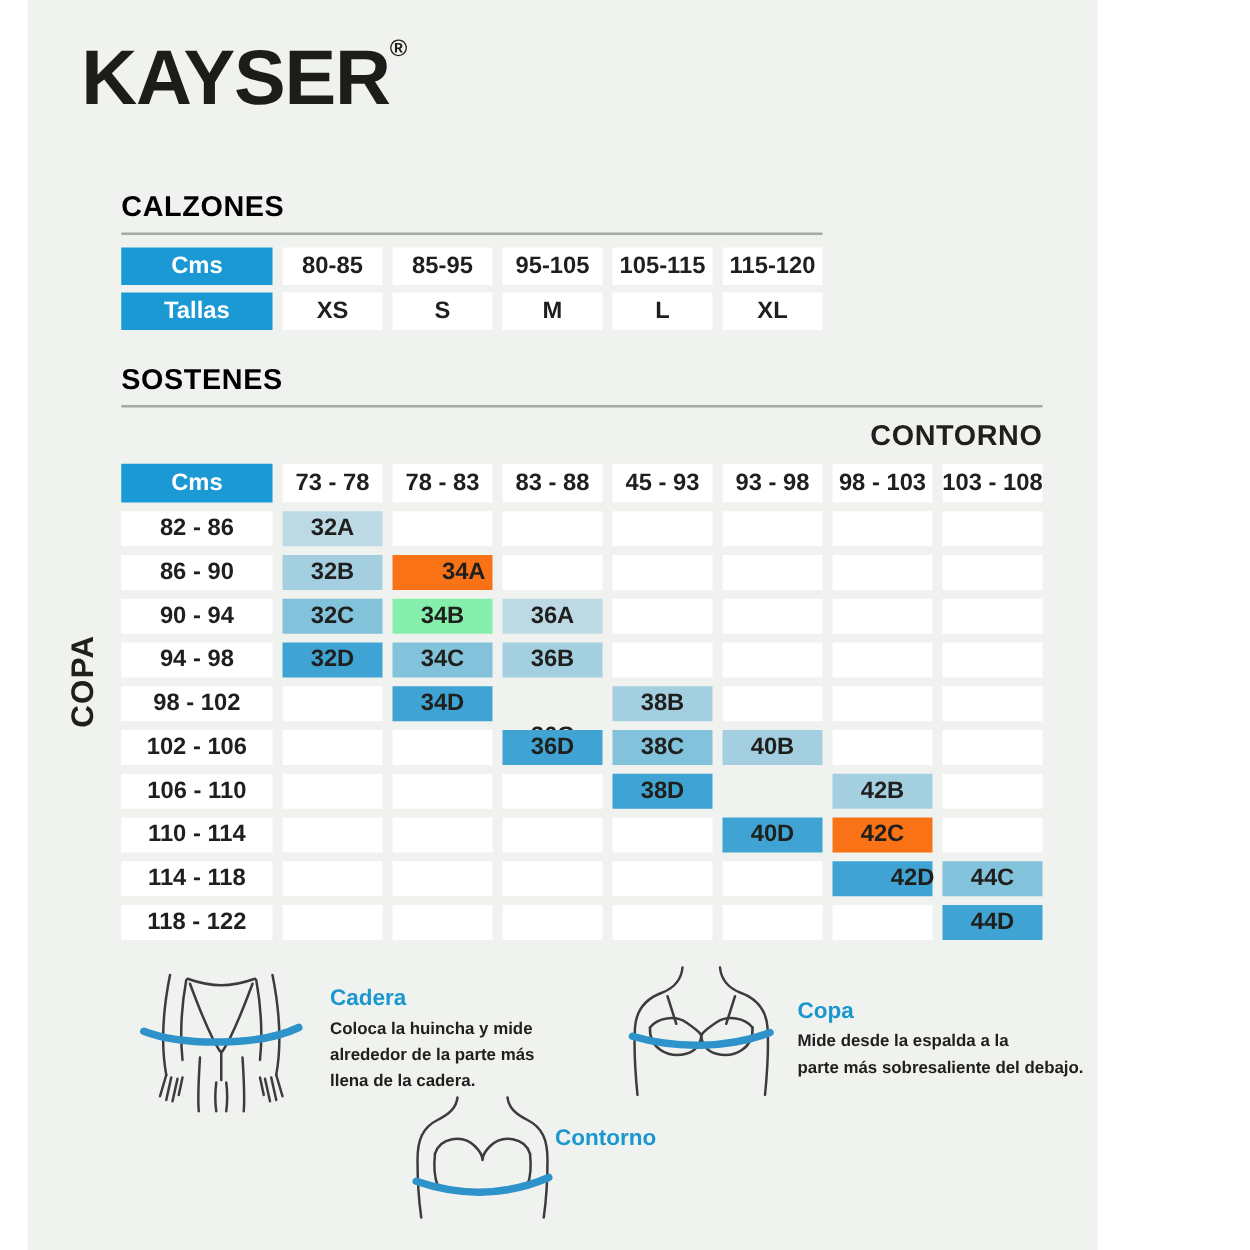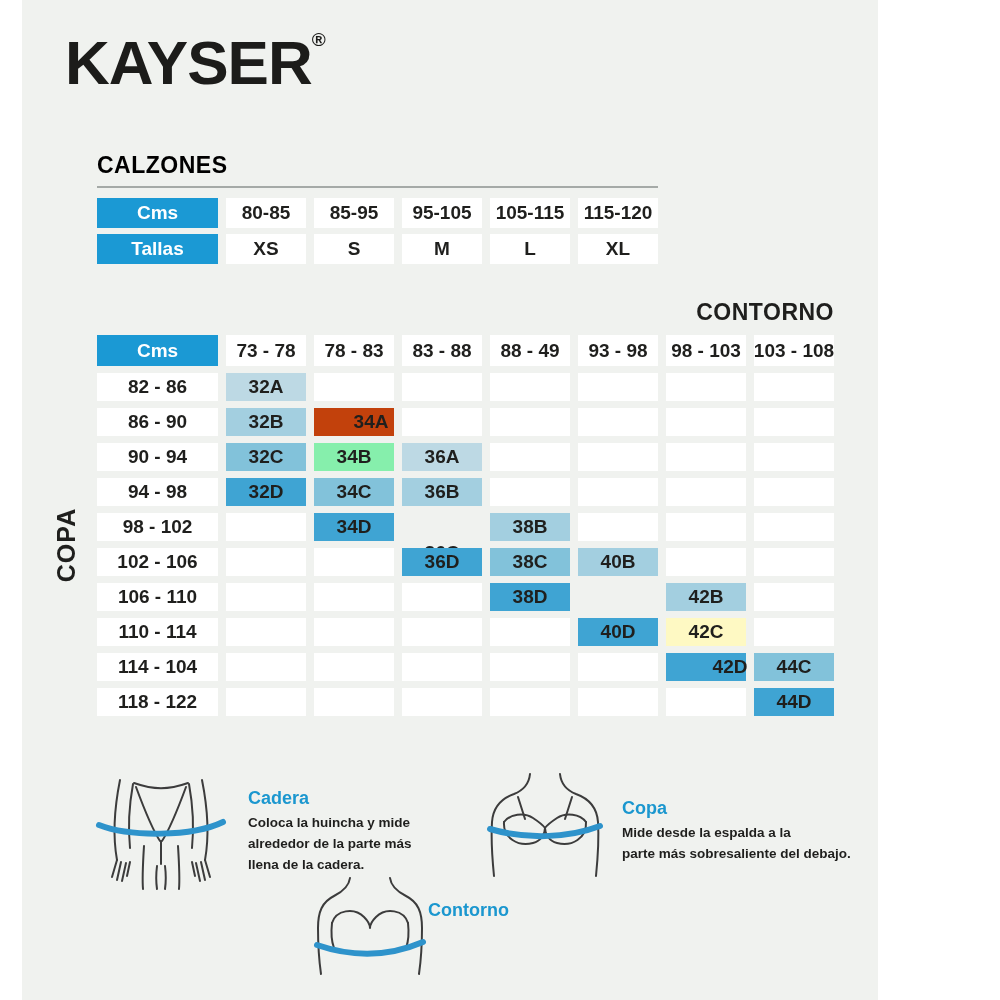--- a/index.html
+++ b/index.html
@@ -59,21 +59,21 @@
   .cell.head{background:var(--blue,#1b99d4);color:#ffffff;}
   .cell.white{background:#ffffff;}
   
   .copa-vert{
     position:absolute;left:-14px;top:530px;width:116px;height:30px;
     transform:rotate(-90deg);transform-origin:center;
     text-align:center;font-size:25px;font-weight:bold;letter-spacing:1px;
     color:#1f1f1d;line-height:30px;
   }
   
-  .measures{position:absolute;left:0;top:770px;width:856px;height:230px;}
+  .measures{position:absolute;left:16px;top:770px;width:856px;height:230px;}
   .measure{position:absolute;}
   .m-fig svg{display:block;}
   .outline{fill:none;stroke:#3c3c3c;stroke-width:2;stroke-linecap:round;stroke-linejoin:round;}
   .band{fill:none;stroke:var(--band,#2e93cb);stroke-width:6;stroke-linecap:round;}
   .mtext{position:absolute;}
   .mlabel{font-size:18px;font-weight:bold;color:var(--label-blue,#1b97cf);margin-bottom:4px;}
   .mdesc{font-size:13.5px;font-weight:bold;line-height:1.55;color:#1f1f1d;white-space:pre-line;}
 </style>
 </head>
 <body>
@@ -97,41 +97,42 @@
           <div class="cell head">Tallas</div>
           <div class="cell white">XS</div>
           <div class="cell white">S</div>
           <div class="cell white">M</div>
           <div class="cell white">L</div>
           <div class="cell white">XL</div>
         </div>
     </section>
 
     <section class="sostenes">
+      <h2 class="sec-title w-sos">SOSTENES</h2>
       <div class="contorno-label">CONTORNO</div>
       <div class="grid sos-grid">
           <div class="cell head">Cms</div>
           <div class="cell white">73 - 78</div>
           <div class="cell white">78 - 83</div>
           <div class="cell white">83 - 88</div>
-          <div class="cell white">88 - 49</div>
+          <div class="cell white">45 - 93</div>
           <div class="cell white">93 - 98</div>
           <div class="cell white">98 - 103</div>
           <div class="cell white">103 - 108</div>
           <div class="cell white">82 - 86</div>
           <div class="cell white" style="background: rgb(189, 217, 228);">32A</div>
           <div class="cell white"></div>
           <div class="cell white"></div>
           <div class="cell white"></div>
           <div class="cell white"></div>
           <div class="cell white"></div>
           <div class="cell white"></div>
           <div class="cell white">86 - 90</div>
           <div class="cell white" style="background: rgb(163, 207, 224);">32B</div>
-          <div class="cell white" style="background: #c2410c; padding-left: 34px;">34A</div>
+          <div class="cell white" style="background: #f97316; padding-left: 34px;">34A</div>
           <div class="cell white"></div>
           <div class="cell white"></div>
           <div class="cell white"></div>
           <div class="cell white"></div>
           <div class="cell white"></div>
           <div class="cell white">90 - 94</div>
           <div class="cell white" style="background: rgb(130, 194, 218);">32C</div>
           <div class="cell white" style="background: #86efac;">34B</div>
           <div class="cell white" style="background: rgb(189, 217, 228);">36A</div>
           <div class="cell white"></div>
@@ -169,23 +170,23 @@
           <div class="cell white" style="background: rgb(63, 164, 211);">38D</div>
           <div class="cell white" style="background: #22c55e; margin-top: 48px;">40C</div>
           <div class="cell white" style="background: rgb(163, 207, 224);">42B</div>
           <div class="cell white"></div>
           <div class="cell white">110 - 114</div>
           <div class="cell white"></div>
           <div class="cell white"></div>
           <div class="cell white"></div>
           <div class="cell white"></div>
           <div class="cell white" style="background: rgb(63, 164, 211);">40D</div>
-          <div class="cell white" style="background: #fef9c3;">42C</div>
-          <div class="cell white"></div>
-          <div class="cell white">114 - 104</div>
+          <div class="cell white" style="background: #f97316;">42C</div>
+          <div class="cell white"></div>
+          <div class="cell white">114 - 118</div>
           <div class="cell white"></div>
           <div class="cell white"></div>
           <div class="cell white"></div>
           <div class="cell white"></div>
           <div class="cell white"></div>
           <div class="cell white" style="background: rgb(63, 164, 211); padding-left: 48px;">42D</div>
           <div class="cell white" style="background: rgb(130, 194, 218);">44C</div>
           <div class="cell white">118 - 122</div>
           <div class="cell white"></div>
           <div class="cell white"></div>

